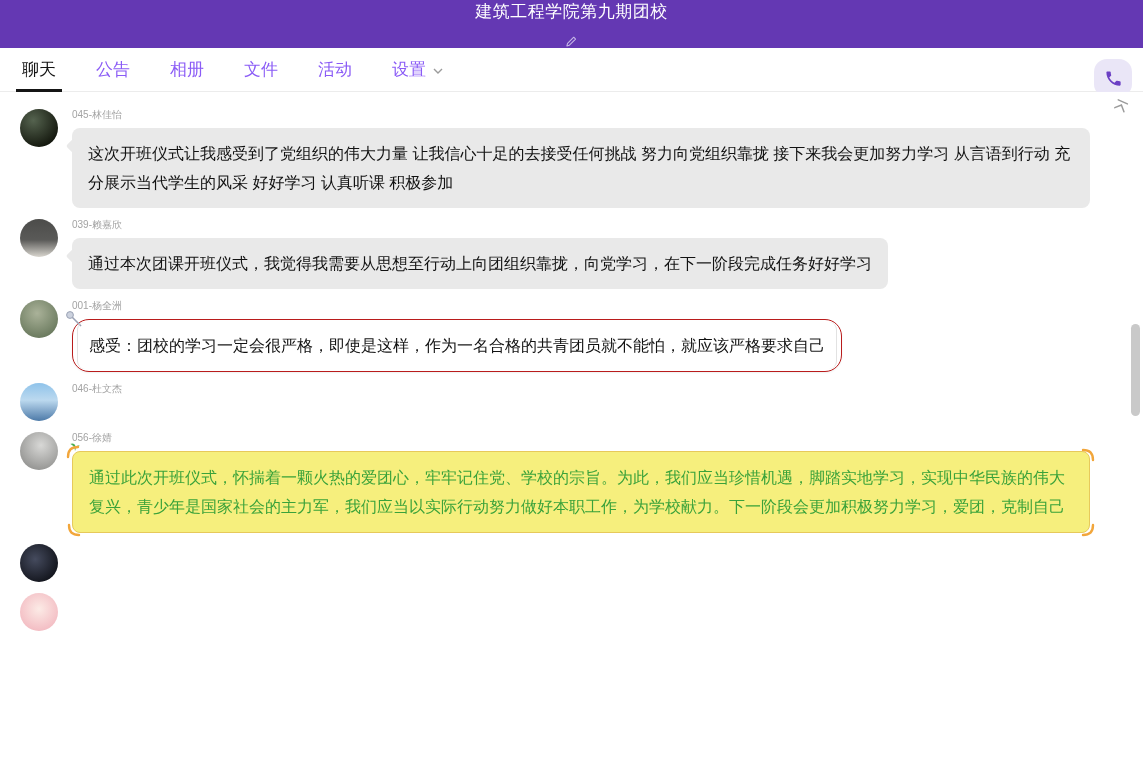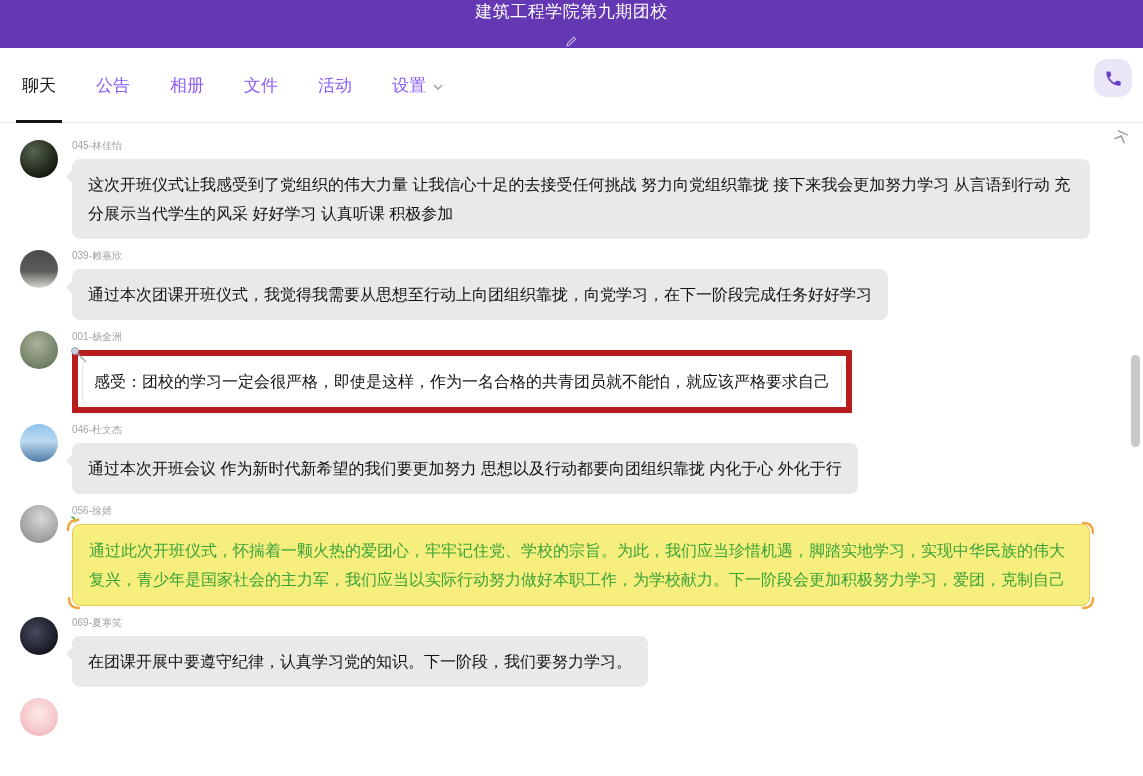--- a/index.html
+++ b/index.html
@@ -6,21 +6,21 @@
   html,body { width:1143px; height:776px; overflow:hidden; background:#fff;
     font-family:"Liberation Sans","DejaVu Sans",sans-serif; }
 
   
   .header { height:48px; background:#6438b3; color:#fff; display:flex;
     align-items:center; justify-content:center; gap:9px;flex-direction:column; }
   .header .title { font-size:17px; letter-spacing:.5px; }
   .edit-ic { width:17px; height:17px; opacity:.85; margin-top:2px; }
 
   
-  .tabbar { height:75px; display:flex; align-items:stretch; padding:0 16px;
+  .tabbar { height:44px; display:flex; align-items:stretch; padding:0 16px;
     border-bottom:1px solid #ececec; position:relative; background:#fff; }
   .tab { display:flex; align-items:center; padding:0 6px; margin-right:28px;
     font-size:17px; color:#8b5cf6; position:relative; cursor:pointer; }
   .tab.active { color:#151515; }
   .tab.active::after { content:""; position:absolute; left:0; right:0; bottom:-1px;
     height:3px; background:#151515; }
   .chev { width:12px; height:12px; margin-left:6px; margin-top:3px; }
   .phone-btn { position:absolute; right:11px; top:11px; width:38px; height:38px;
     border-radius:13px; background:#eae6f7; display:flex; align-items:center;
     justify-content:center; cursor:pointer; }
@@ -45,21 +45,21 @@
 
   .mbody { max-width:1030px; }
   .name { font-size:10px; color:#a3a3a3; margin:1px 0 6px; }
   .bubble { position:relative; width:fit-content; max-width:1018px;
     background:#e9e9e9; border-radius:8px; padding:11px 16px;
     font-size:16px; line-height:29px; color:#121212; cursor:pointer; }
   .bubble.tail::before { content:""; position:absolute; left:-4px; top:13px;
     width:10px; height:10px; background:#e9e9e9; transform:rotate(45deg); border-radius:2px; }
 
   
-  .bubble.note { background:#fff; border:6px solid #b91c1c; border-radius:1px;
+  .bubble.note { background:#fff; border:1px solid #b91c1c; border-radius:17px;
     box-shadow:0 1px 2px rgba(0,0,0,.06); }
   .bubble.note::after { content:""; position:absolute; inset:2px 4px; border-radius:8px;
     border-left:1px solid #e2e2e2; border-right:1px solid #e2e2e2; pointer-events:none; }
   .pin { position:absolute; top:-11px; left:-9px; width:20px; height:20px; }
 
   
   .bubble.yellow { background:#f6ef7d; border:1px solid #e7c95b; color:#3aa23a; }
   .deco { position:absolute; width:14px; height:14px; pointer-events:none; }
   .deco svg { width:14px; height:14px; display:block; }
   .deco.tl { top:-7px; left:-7px; }
@@ -133,21 +133,20 @@
         </svg>
         <span>感受：团校的学习一定会很严格，即使是这样，作为一名合格的共青团员就不能怕，就应该严格要求自己</span>
       </div>
     </div>
   </article>
 
   <article class="msg">
     <div class="avatar av4"></div>
     <div class="mbody">
       <div class="name">046-杜文杰</div>
-      <div class="bubble tail">通过本次开班会议 作为新时代新希望的我们要更加努力 思想以及行动都要向团组织靠拢 内化于心 外化于行</div>
     </div>
   </article>
 
   <article class="msg">
     <div class="avatar av5"></div>
     <div class="mbody">
       <div class="name">056-徐婧</div>
       <div class="bubble yellow">
         <svg class="sprout" viewBox="0 0 12 12">
           <path d="M6 11 C6 6 2 4 1 4 C5 2 8 5 6 11" fill="#4caf50"></path>
@@ -173,24 +172,20 @@
               <path d="M2 12 Q2 2 12 2" fill="none" stroke="#f2a63b" stroke-width="2.4" stroke-linecap="round"></path>
             </svg>
           </span>
         <span>通过此次开班仪式，怀揣着一颗火热的爱团心，牢牢记住党、学校的宗旨。为此，我们应当珍惜机遇，脚踏实地学习，实现中华民族的伟大复兴，青少年是国家社会的主力军，我们应当以实际行动努力做好本职工作，为学校献力。下一阶段会更加积极努力学习，爱团，克制自己</span>
       </div>
     </div>
   </article>
 
   <article class="msg">
     <div class="avatar av6"></div>
-    <div class="mbody">
-      <div class="name">069-夏寒笑</div>
-      <div class="bubble tail">在团课开展中要遵守纪律，认真学习党的知识。下一阶段，我们要努力学习。</div>
-    </div>
   </article>
 
   <article class="msg">
     <div class="avatar av7"></div>
   </article>
 
   <div class="scrollbar-thumb"></div>
 </main>
 
 </body></html>

